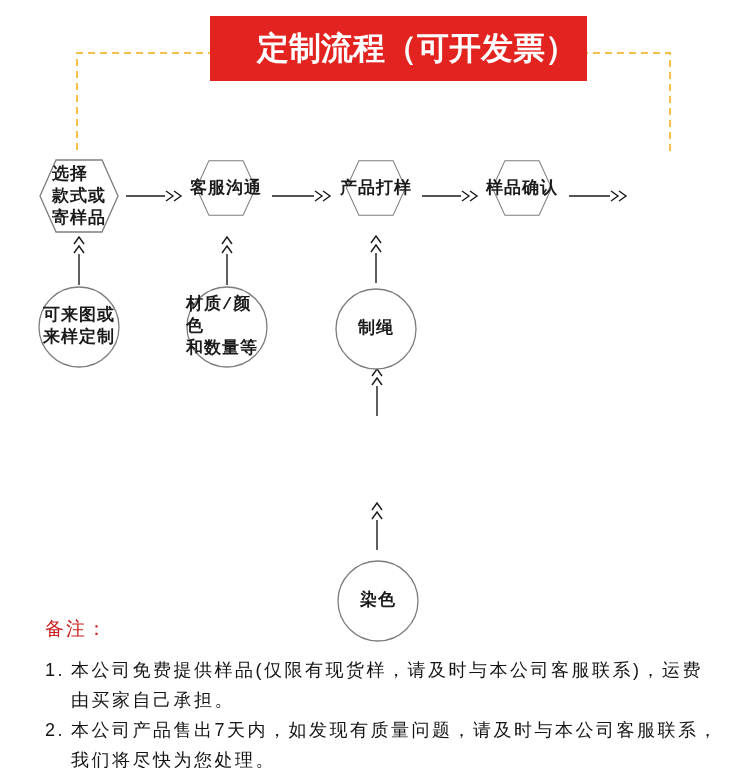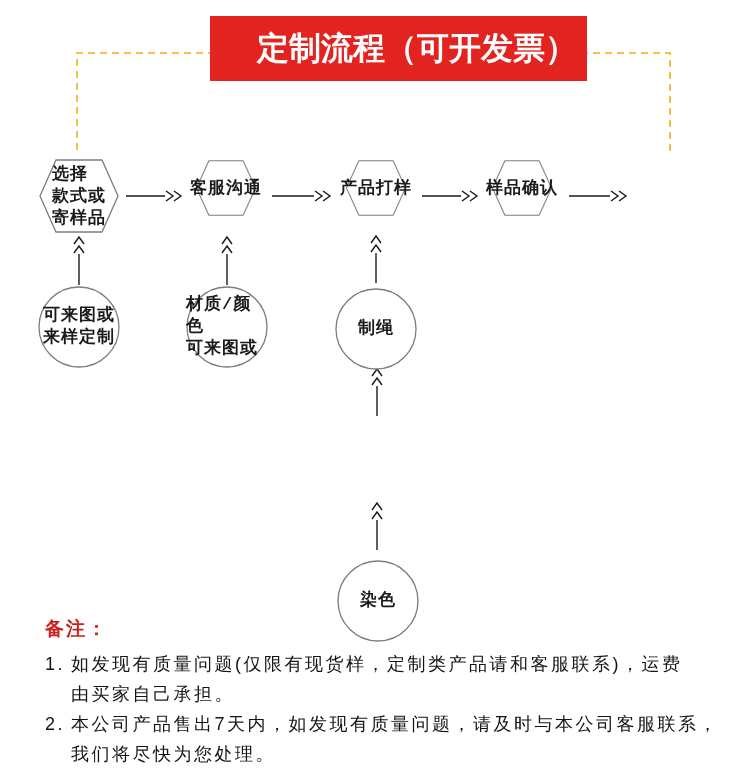--- a/index.html
+++ b/index.html
@@ -16,21 +16,21 @@
     display:flex;align-items:center;justify-content:center;white-space:nowrap;padding-left:37px;
   }
   .node{position:absolute;z-index:2;display:flex;align-items:center;justify-content:center;text-align:left;}
   .node>svg{position:absolute;left:0;top:0;width:100%;height:100%;}
   .node polygon,.node circle{fill:#ffffff;stroke:var(--node-border);stroke-width:1.3;}
   .node .label{position:relative;font-weight:600;font-size:17px;line-height:22px;white-space:pre-line;letter-spacing:1px;}
   .hex{width:78px;height:56px;}
   .hex.big{width:80px;height:74px;}
   .bubble{width:82px;height:82px;font-family:Liberation Mono, monospace;}
   .notes{position:absolute;left:45px;top:616px;width:695px;z-index:2;}
-  .notes-heading{color:var(--note-heading);font-size:19px;font-weight:bold;letter-spacing:2px;margin-bottom:7px;}
+  .notes-heading{color:var(--note-heading);font-size:19px;font-weight:normal;letter-spacing:2px;margin-bottom:13px;}
   .note-item{display:flex;align-items:flex-start;font-size:18px;line-height:30px;letter-spacing:2.5px;color:#141414;}
   .note-num{flex:none;width:26px;}
   .note-text{white-space:pre-line;}
 </style>
 </head>
 <body>
 
 <div class="stage">
 
   <svg class="connectors" width="750" height="768" viewBox="0 0 750 768">
@@ -124,40 +124,40 @@
         <circle cx="41" cy="41" r="40"></circle>
       </svg>
     <div class="label">可来图或
 来样定制</div>
   </div>
   <div class="node bubble" style="left:186px;top:286px">
     <svg viewBox="0 0 82 82">
         <circle cx="41" cy="41" r="40"></circle>
       </svg>
     <div class="label">材质/颜色
-可来图或</div>
+和数量等</div>
   </div>
   <div class="node bubble" style="left:335px;top:288px">
     <svg viewBox="0 0 82 82">
         <circle cx="41" cy="41" r="40"></circle>
       </svg>
     <div class="label">制绳</div>
   </div>
   <div class="node bubble" style="left:337px;top:560px">
     <svg viewBox="0 0 82 82">
         <circle cx="41" cy="41" r="40"></circle>
       </svg>
     <div class="label">染色</div>
   </div>
 
   <div class="notes">
     <div class="notes-heading">备注：</div>
     <div class="note-item">
       <span class="note-num">1.</span>
-      <span class="note-text">如发现有质量问题(仅限有现货样，定制类产品请和客服联系)，运费
+      <span class="note-text">本公司免费提供样品(仅限有现货样，请及时与本公司客服联系)，运费
 由买家自己承担。</span>
     </div>
     <div class="note-item">
       <span class="note-num">2.</span>
       <span class="note-text">本公司产品售出7天内，如发现有质量问题，请及时与本公司客服联系，
 我们将尽快为您处理。</span>
     </div>
   </div>
 
 </div>

